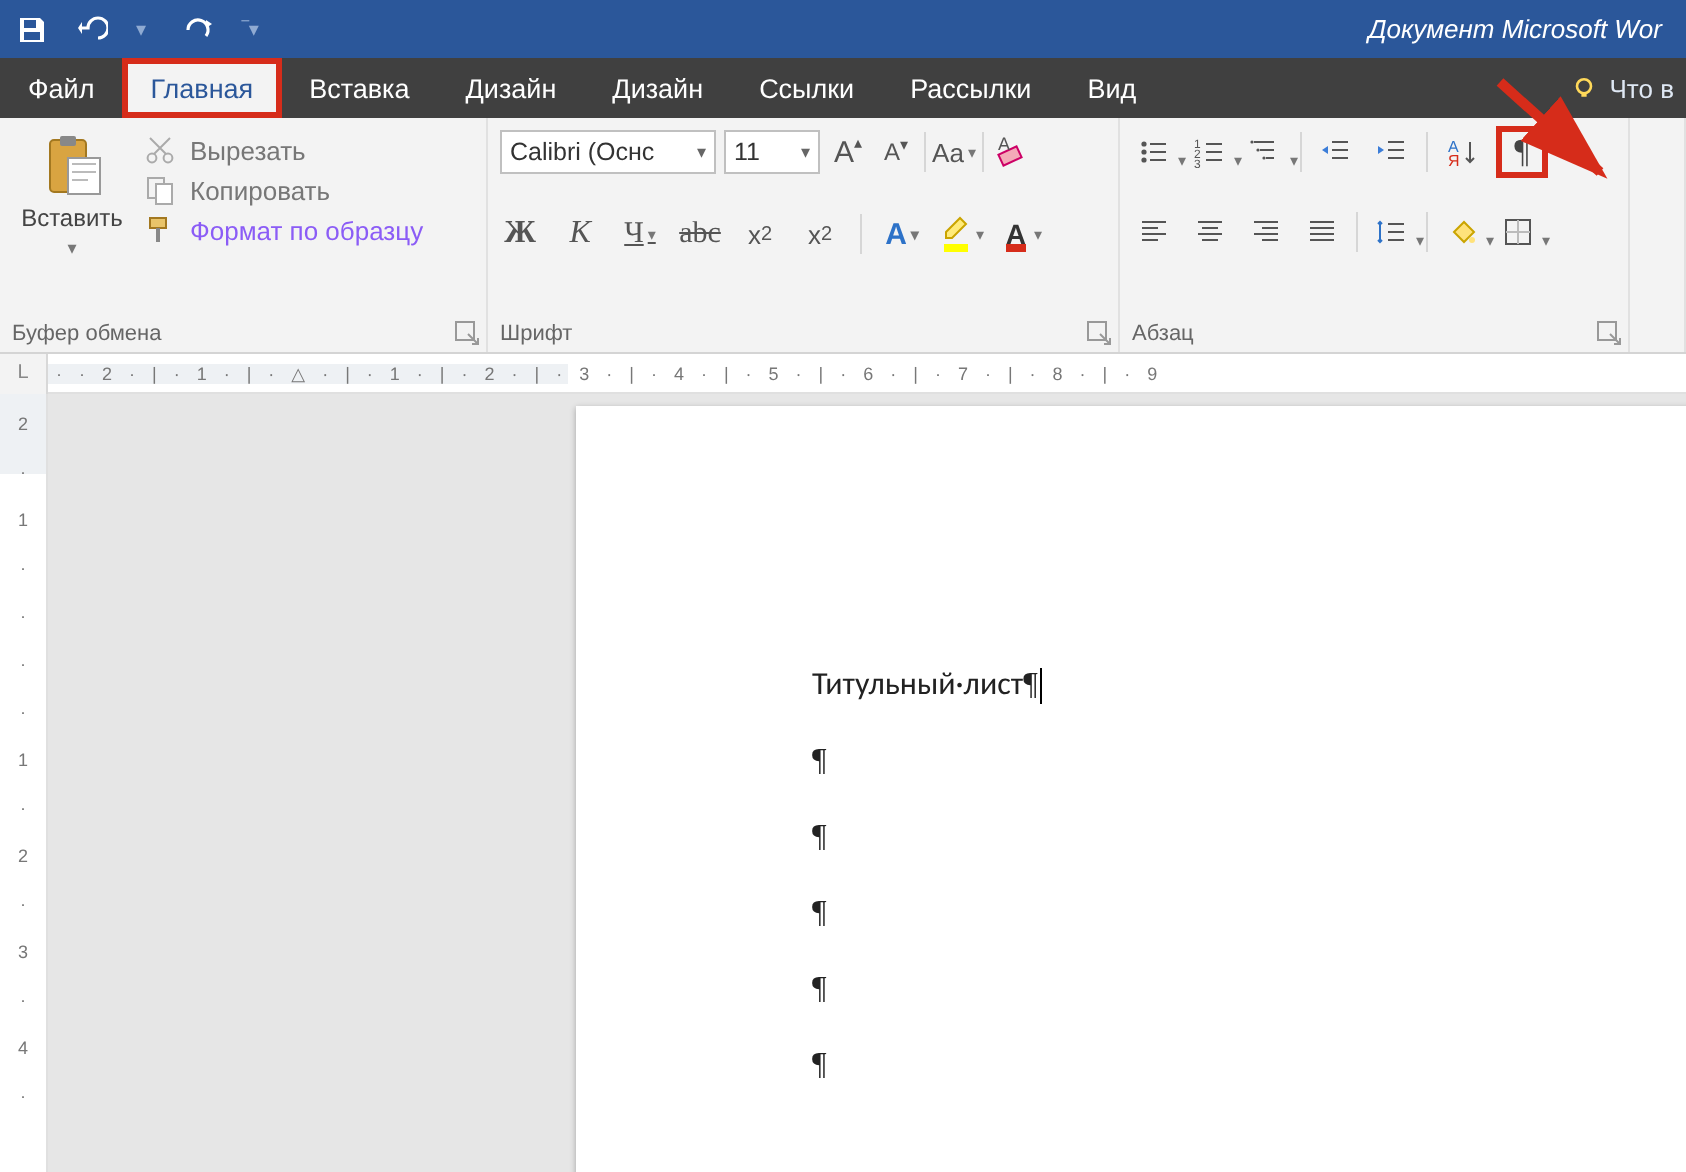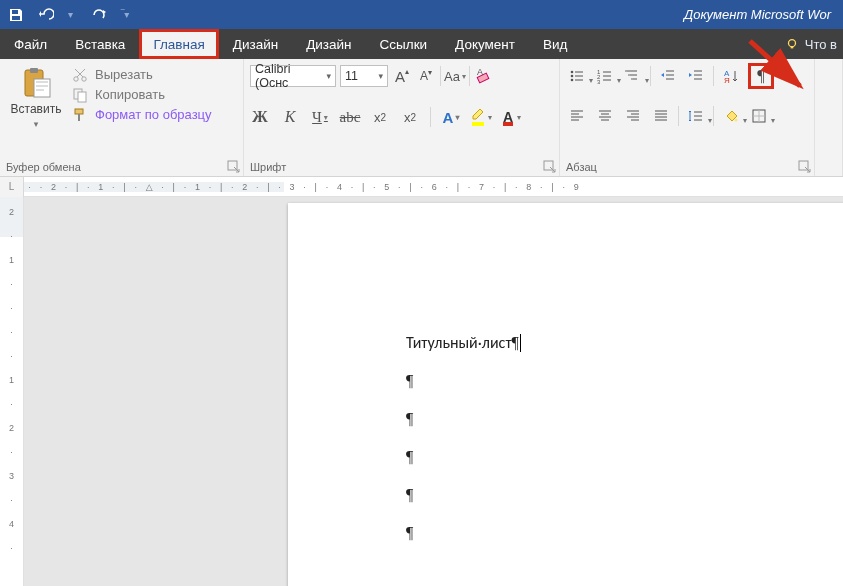--- a/index.html
+++ b/index.html
@@ -25,31 +25,31 @@
   .group { border-right: 1px solid #e1e1e1; padding: 4px 6px 0 6px; display: flex; flex-direction: column; position: relative; }
   .group-body { flex: 1; display: flex; }
   .group-label { text-align: left; font-size: 11px; color: #666; padding: 2px 0 3px; position: relative; }
   .launcher { position: absolute; right: 2px; bottom: 2px; width: 14px; height: 14px; color: #888; }
 
   
   .g1 { width: 244px; }
   .paste-big { display: flex; flex-direction: column; align-items: center; width: 60px; padding-top: 4px; gap: 3px; color: #444; }
   .paste-ico { width: 32px; height: 32px; position: relative; }
   .clip-actions { display: flex; flex-direction: column; gap: 4px; padding-top: 4px; margin-left: 6px; }
-  .clip-actions .row { display: flex; align-items: flex-start; gap: 7px; color: #777; font-size: 13px; }
+  .clip-actions .row { display: flex; align-items: center; gap: 7px; color: #777; font-size: 13px; }
   .clip-actions .row.enabled { color: #8b5cf6; }
   .clip-actions .ico16 { width: 16px; height: 16px; flex: none; }
 
   
   .g2 { width: 316px; }
   .g2 .row1 { display: flex; align-items: center; gap: 4px; height: 26px; }
   .g2 .row2 { display: flex; align-items: center; gap: 10px; height: 28px; margin-top: 14px; }
   .combo { background: #fff; border: 1px solid #c0c0c0; height: 22px; display: flex; align-items: center; padding: 0 4px; font-size: 12.5px; color: #333; }
   .combo .dd { margin-left: 4px; color: #666; font-size: 9px; }
-  .font-name { width: 86px; justify-content: space-between; }
+  .font-name { width: 108px; justify-content: space-between; }
   .font-size { width: 48px; justify-content: space-between; }
   .btn16 { width: 20px; height: 20px; display: flex; align-items: center; justify-content: center; color: #555; font-size: 13px; }
   .btn16.dd::after { content: "▾"; font-size: 8px; color: #777; margin-left: 2px; }
   .bold { font-family: "Times New Roman", serif; font-weight: bold; font-size: 16px; }
   .italic { font-family: "Times New Roman", serif; font-style: italic; font-size: 16px; }
   .strike { text-decoration: line-through; font-family: "Times New Roman", serif; font-size: 15px; }
   .sub { font-size: 10px; }
   .underline { text-decoration: underline; font-family: "Times New Roman", serif; font-size: 15px; }
   .txteff { font-weight: bold; color: #2d72c8; font-size: 15px; }
   .hilite { position: relative; width: 20px; height: 20px; }
@@ -114,26 +114,26 @@
           <path fill="#fff" d="M12 3l3 2-3 2z"></path>
         </svg>
     </span>
     <span class="sep">‾▾</span>
   </div>
   <div class="title-text">Документ Microsoft Wor</div>
 </div>
 
 <div class="tabs">
   <div class="tab">Файл</div>
+  <div class="tab active highlight">Главная</div>
   <div class="tab">Вставка</div>
-  <div class="tab active highlight">Главная</div>
   <div class="tab">Дизайн</div>
   <div class="tab">Дизайн</div>
   <div class="tab">Ссылки</div>
-  <div class="tab">Документ</div>
+  <div class="tab">Рассылки</div>
   <div class="tab">Вид</div>
   <div class="tell">
     <svg class="bulb" viewBox="0 0 16 16">
         <circle cx="8" cy="7" r="4" fill="none" stroke="#ffd95a" stroke-width="1.5"></circle>
         <rect x="6.5" y="11" width="3" height="2" fill="#ffd95a"></rect>
       </svg>
     <span>Что в</span>
   </div>
 </div>
 

